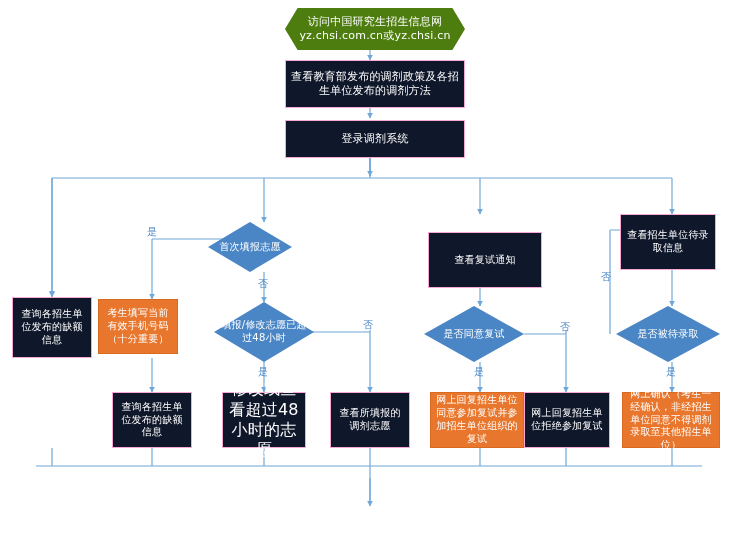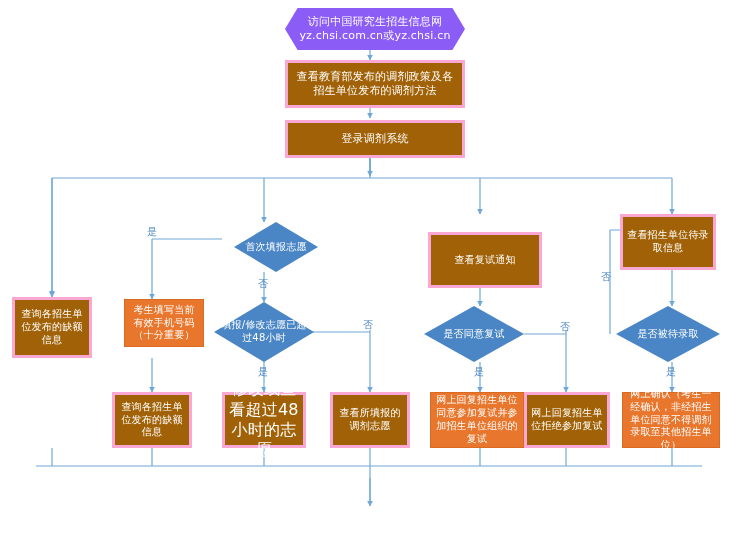--- a/index.html
+++ b/index.html
@@ -17,24 +17,24 @@
     box-sizing:border-box;
     display:flex;align-items:center;justify-content:center;
     text-align:center;
     color:#ffffff;
     line-height:1.28;
     letter-spacing:.2px;
     -webkit-font-smoothing:antialiased;
   }
   .node .txt{display:block;padding:0 4px;}
 
-  .rect{background:#a16207;border:3px solid #f9a8d4;}
+  .rect{background:#0f172a;border:1px solid #f9a8d4;}
   .rect.orange{background:#e8762c;border:1px solid #d96a22;}
 
-  .hex{background:#8b5cf6;
+  .hex{background:#4d7c0f;
        clip-path:polygon(7% 0,93% 0,100% 50%,93% 100%,7% 100%,0 50%);}
 
   .stadium{background:#4a86c5;border-radius:22px;}
 
   .diamond{background:transparent;border:none;}
   .diamond .dshape{
     position:absolute;left:0;top:0;width:100%;height:100%;
     background:#4a86c5;
     clip-path:polygon(50% 0,100% 50%,50% 100%,0 50%);
   }
@@ -115,26 +115,26 @@
   </div>
 
   <div class="node rect" style="left:285px;top:120px;width:180px;height:38px;font-size:11px;">
     <span class="txt">登录调剂系统</span>
   </div>
 
   <div class="node rect" style="left:12px;top:297px;width:80px;height:61px;font-size:10px;">
     <span class="txt">查询各招生单位发布的缺额信息</span>
   </div>
 
-  <div class="node diamond" style="left:234px;top:222px;width:84px;height:50px;font-size:10px;">
+  <div class="node diamond" style="left:208px;top:222px;width:84px;height:50px;font-size:10px;">
     <span class="dshape"></span>
     <span class="txt">首次填报志愿</span>
   </div>
 
-  <div class="node rect orange" style="left:124px;top:299px;width:80px;height:48px;font-size:10px;">
+  <div class="node rect orange" style="left:98px;top:299px;width:80px;height:55px;font-size:10px;">
     <span class="txt">考生填写当前有效手机号码（十分重要）</span>
   </div>
 
   <div class="node diamond" style="left:214px;top:302px;width:100px;height:60px;font-size:10px;">
     <span class="dshape"></span>
     <span class="txt">填报/修改志愿已超过48小时</span>
   </div>
 
   <div class="node rect" style="left:112px;top:392px;width:80px;height:56px;font-size:10px;">
     <span class="txt">查询各招生单位发布的缺额信息</span>

